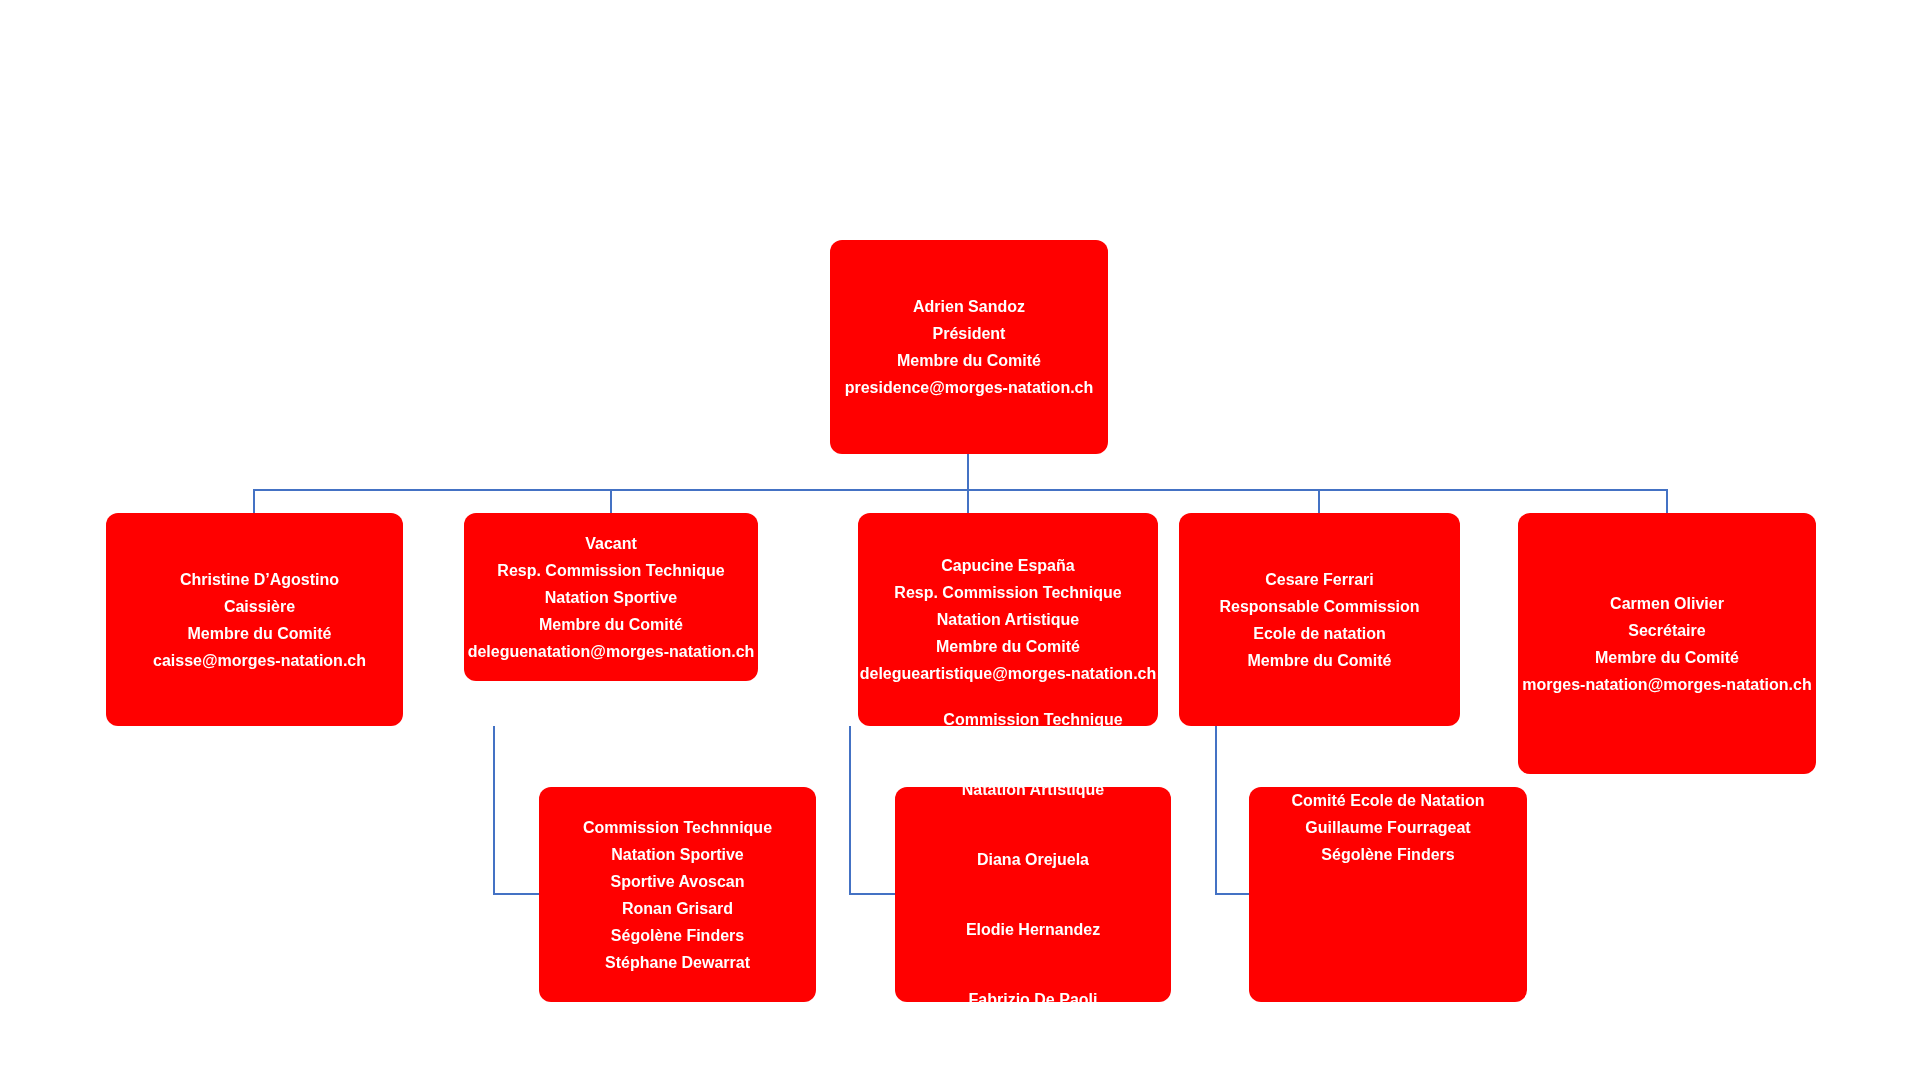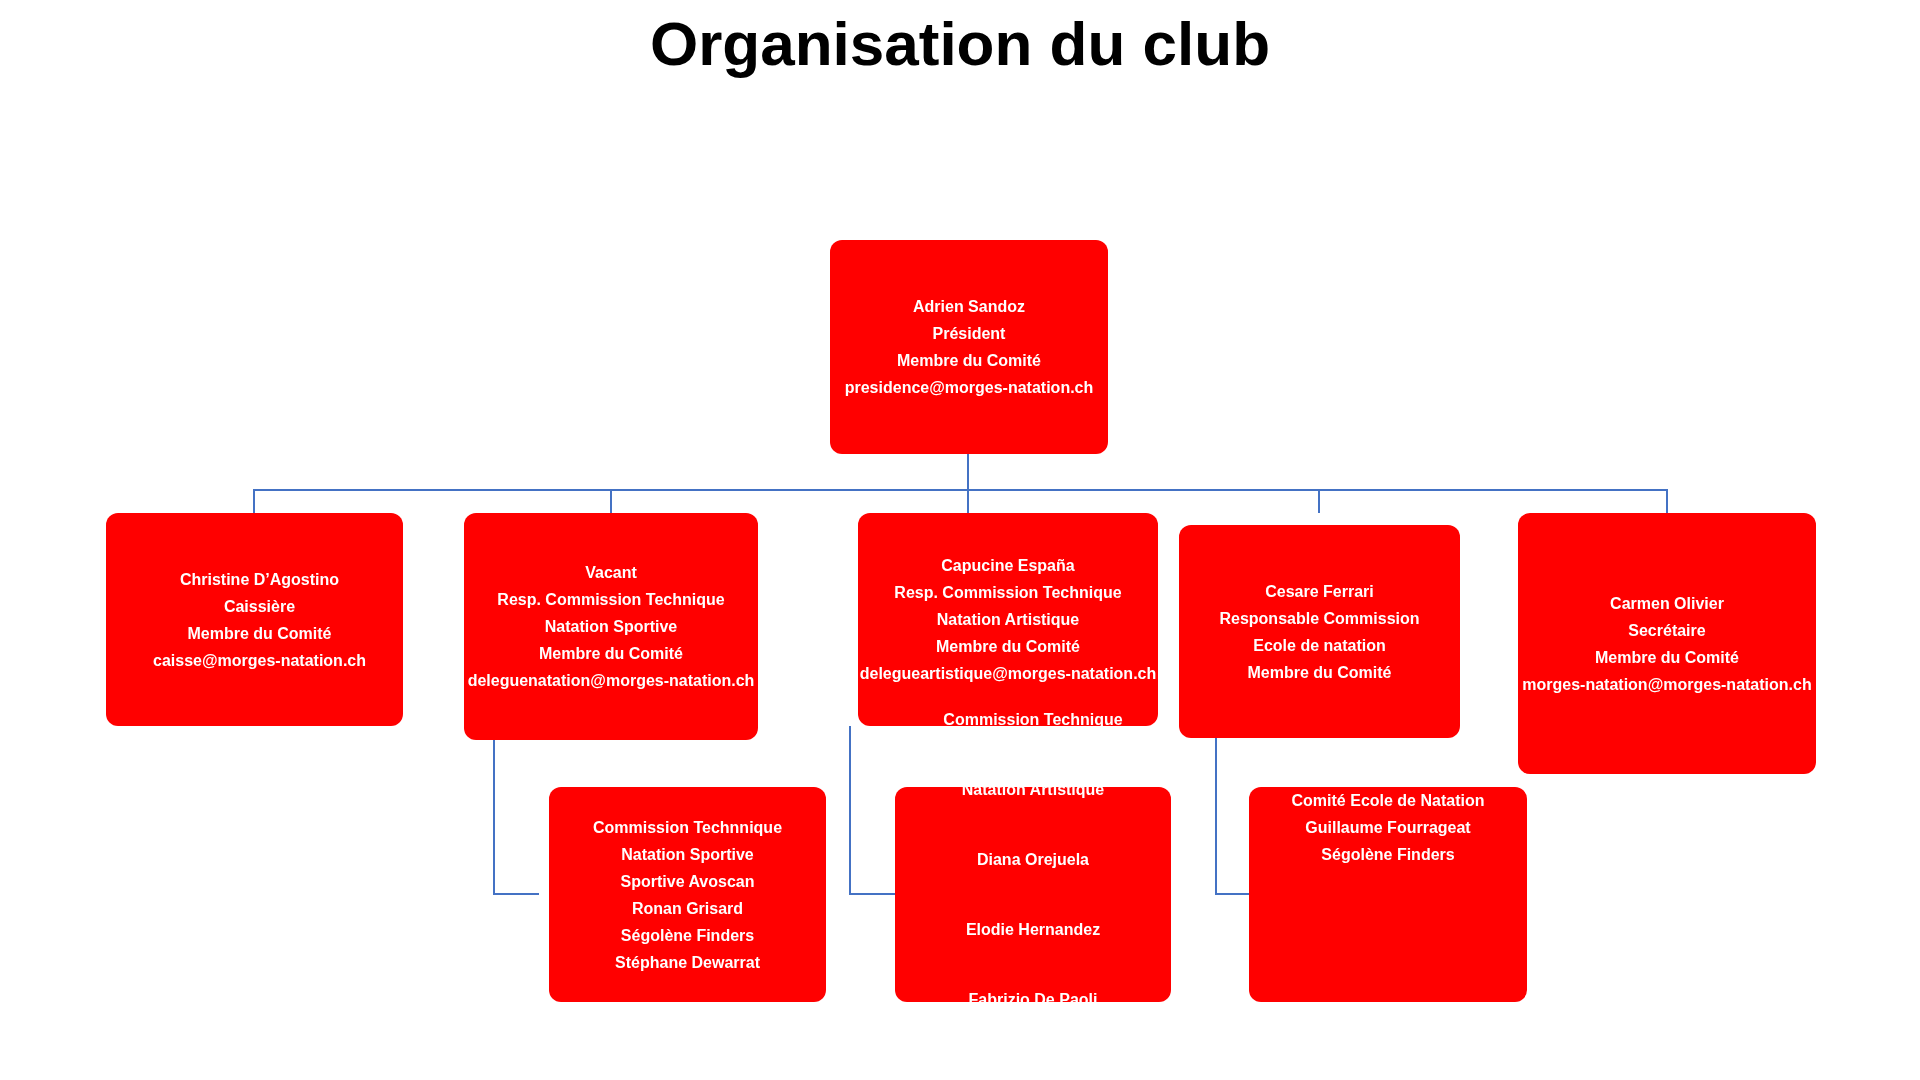--- a/index.html
+++ b/index.html
@@ -25,21 +25,20 @@
     border-radius:12px;
   }
   .node .nl{white-space:nowrap;}
   .conn{position:absolute;background:var(--connector);}
 </style>
 </head>
 <body>
 
 <div class="stage">
 
-  <div class="chart-title">Organisation du club</div>
 
   <div class="conn" style="left:967px;top:454px;width:2px;height:36px;"></div>
   <div class="conn" style="left:253px;top:489px;width:1415px;height:2px;"></div>
   <div class="conn" style="left:253px;top:491px;width:2px;height:22px;"></div>
   <div class="conn" style="left:610px;top:491px;width:2px;height:22px;"></div>
   <div class="conn" style="left:967px;top:491px;width:2px;height:22px;"></div>
   <div class="conn" style="left:1318px;top:491px;width:2px;height:22px;"></div>
   <div class="conn" style="left:1666px;top:491px;width:2px;height:22px;"></div>
 
   <div class="conn" style="left:493px;top:726px;width:2px;height:169px;"></div>
@@ -56,51 +55,51 @@
     <div class="nl">presidence@morges-natation.ch</div>
   </div>
 
   <div class="node" style="left:106px;top:513px;width:297px;height:213px;padding-left:10px;">
     <div class="nl">Christine D’Agostino</div>
     <div class="nl">Caissière</div>
     <div class="nl">Membre du Comité</div>
     <div class="nl">caisse@morges-natation.ch</div>
   </div>
 
-  <div class="node" style="left:464px;top:513px;width:294px;height:227px;">
+  <div class="node" style="left:464px;top:513px;width:294px;height:168px;">
     <div class="nl">Vacant</div>
     <div class="nl">Resp. Commission Technique</div>
     <div class="nl">Natation Sportive</div>
     <div class="nl">Membre du Comité</div>
     <div class="nl">deleguenatation@morges-natation.ch</div>
   </div>
 
   <div class="node" style="left:858px;top:513px;width:300px;height:213px;">
     <div class="nl">Capucine España</div>
     <div class="nl">Resp. Commission Technique</div>
     <div class="nl">Natation Artistique</div>
     <div class="nl">Membre du Comité</div>
     <div class="nl">delegueartistique@morges-natation.ch</div>
   </div>
 
-  <div class="node" style="left:1179px;top:513px;width:281px;height:213px;margin-top:12px;">
+  <div class="node" style="left:1179px;top:513px;width:281px;height:213px;">
     <div class="nl">Cesare Ferrari</div>
     <div class="nl">Responsable Commission</div>
     <div class="nl">Ecole de natation</div>
     <div class="nl">Membre du Comité</div>
   </div>
 
   <div class="node" style="left:1518px;top:513px;width:298px;height:261px;text-align:center;">
     <div class="nl">Carmen Olivier</div>
     <div class="nl">Secrétaire</div>
     <div class="nl">Membre du Comité</div>
     <div class="nl">morges-natation@morges-natation.ch</div>
   </div>
 
-  <div class="node" style="left:539px;top:787px;width:277px;height:215px;margin-left:10px;">
+  <div class="node" style="left:539px;top:787px;width:277px;height:215px;">
     <div class="nl">Commission Technnique</div>
     <div class="nl">Natation Sportive</div>
     <div class="nl">Sportive Avoscan</div>
     <div class="nl">Ronan Grisard</div>
     <div class="nl">Ségolène Finders</div>
     <div class="nl">Stéphane Dewarrat</div>
   </div>
 
   <div class="node" style="left:895px;top:787px;width:276px;height:215px;gap:43px;">
     <div class="nl">Commission Technique</div>

